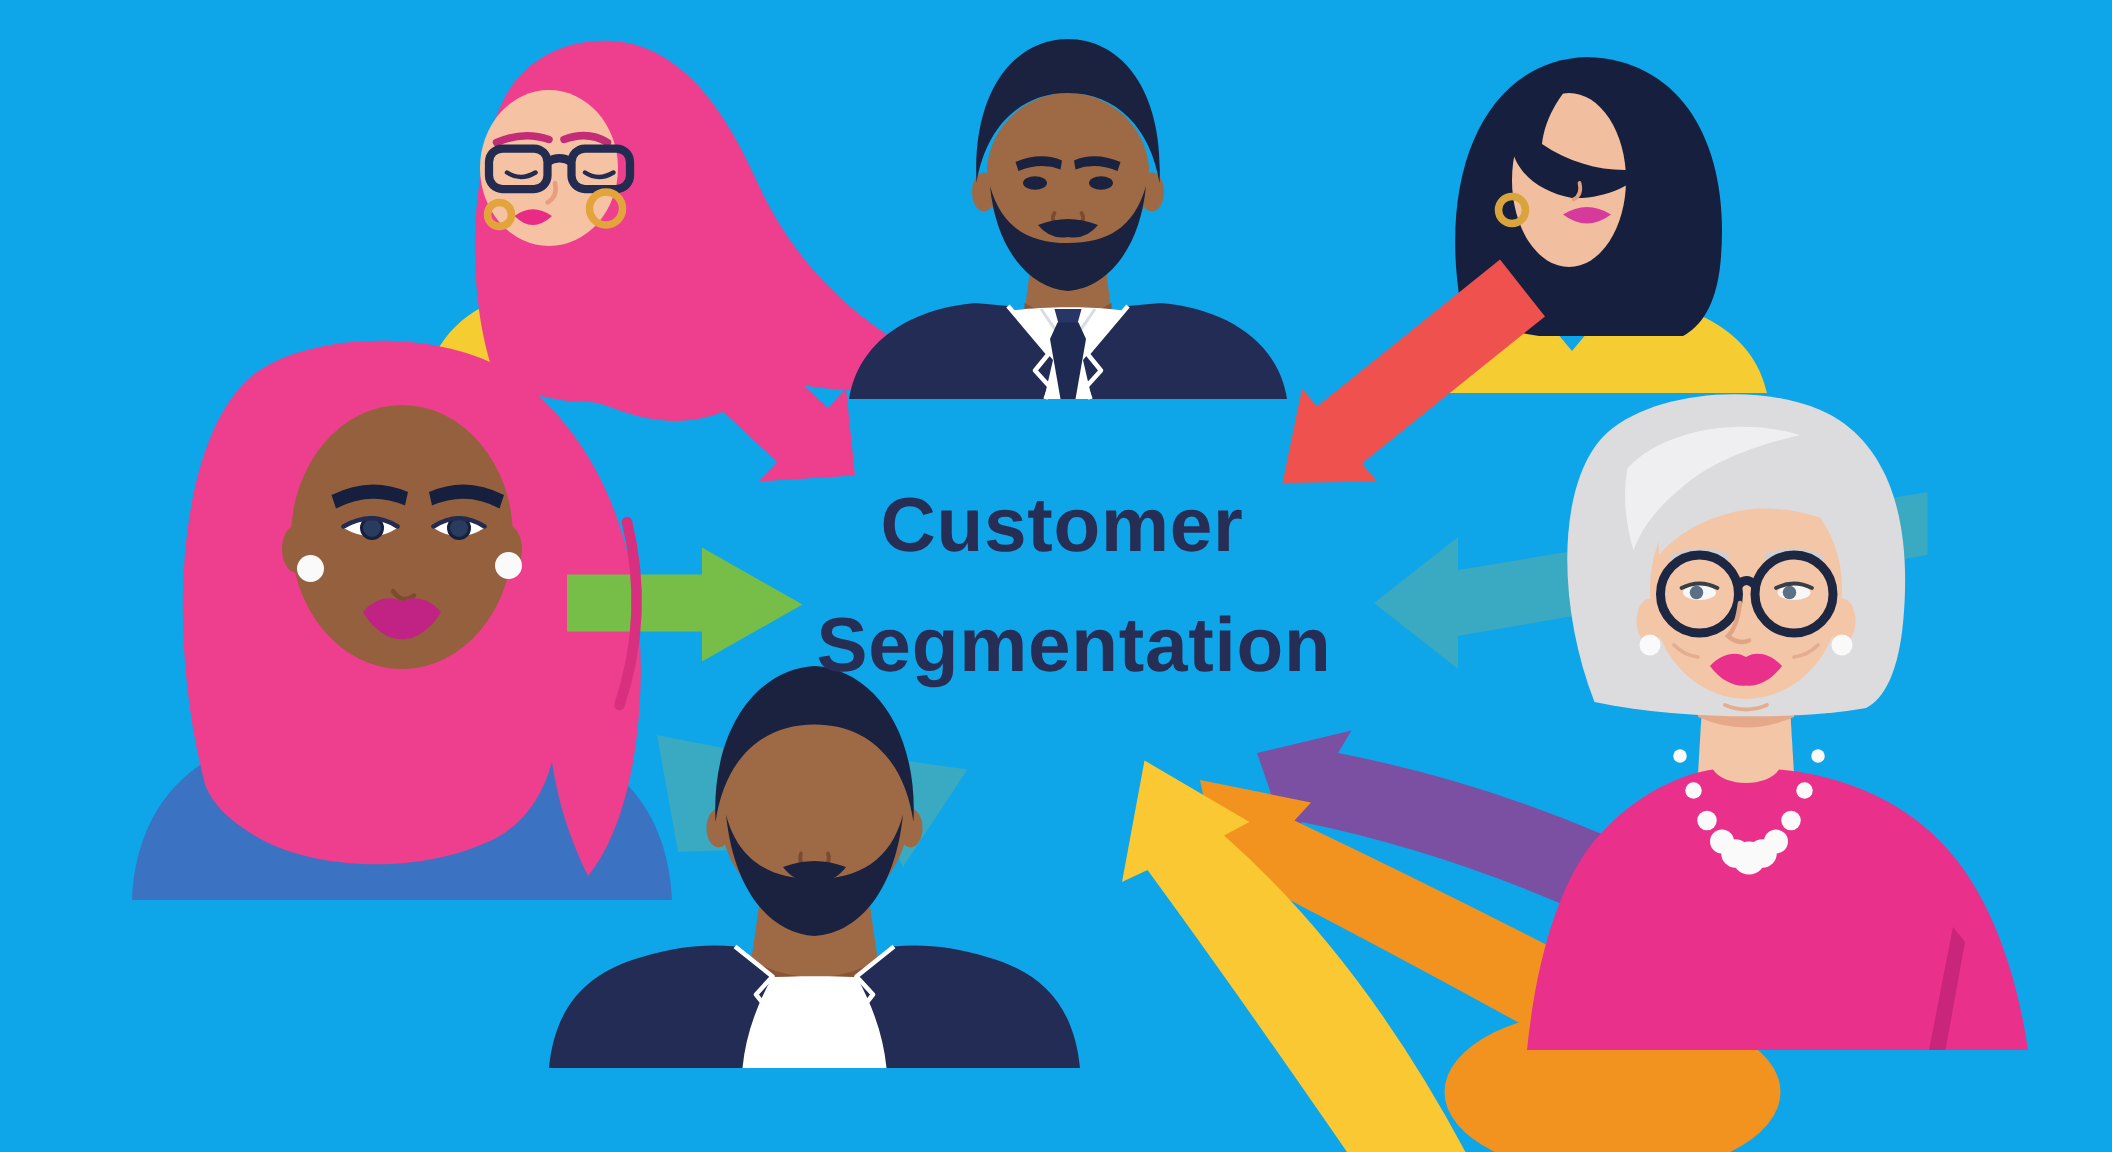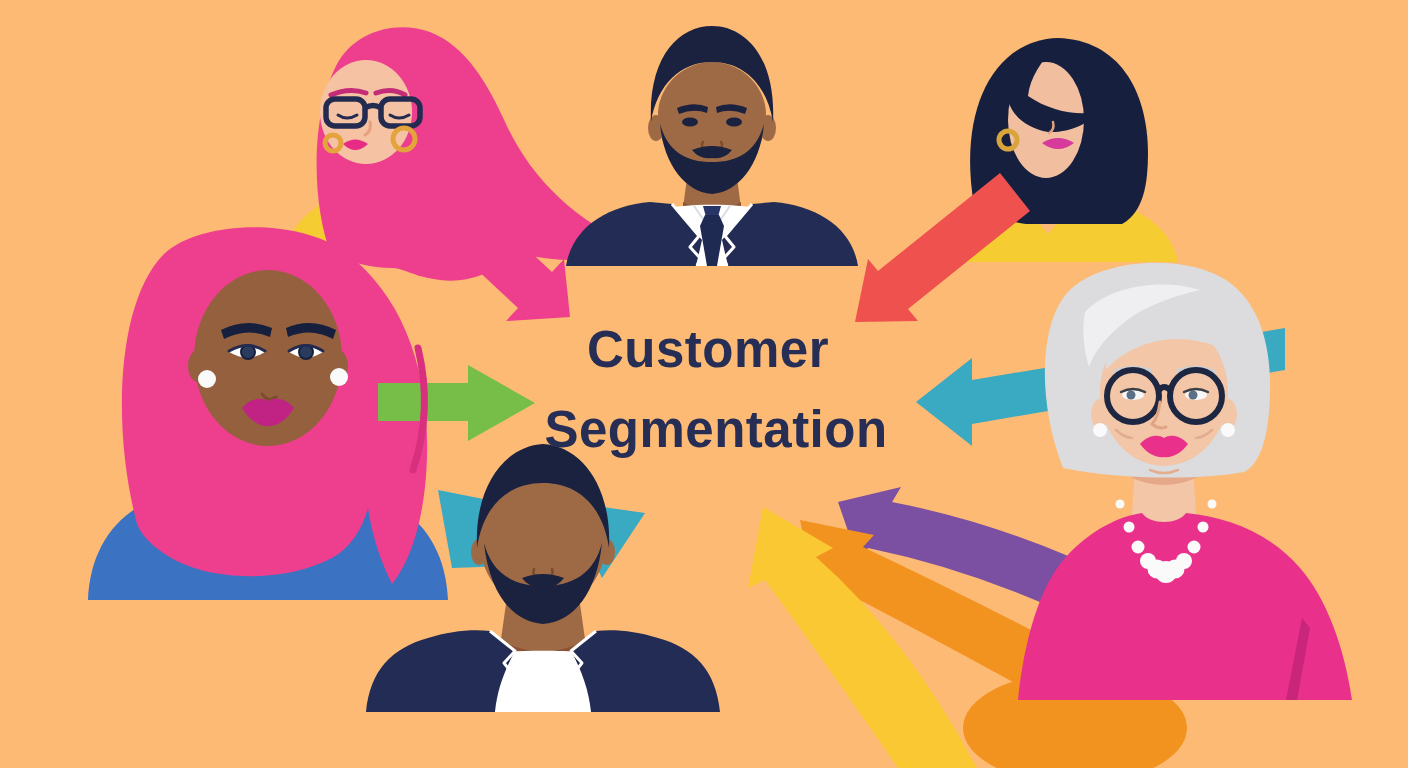--- a/index.html
+++ b/index.html
@@ -1,16 +1,16 @@
 <!DOCTYPE html>
 <html><head>
 <meta charset="utf-8">
 <style>
   html,body{margin:0;padding:0;background:#fff;}
-  .stage{position:relative;width:1408px;height:768px;overflow:hidden;background:#fdba74;font-family:"Liberation Sans",sans-serif;}
+  .stage{position:relative;width:1408px;height:768px;overflow:hidden;background:#0ea5e9;font-family:"Liberation Sans",sans-serif;}
   svg{display:block;}
   .title-text{font-family:"Liberation Sans","DejaVu Sans",sans-serif;font-weight:700;font-size:51px;letter-spacing:0.5px;}
   
   .skin-a{fill:#F5C3A3}.skin-b{fill:#F2BEA0}.skin-c{fill:#F3C6A8}
   .skin-m{fill:#9E6A46}.skin-w{fill:#95603D}
   .skin-shade{fill:#8A5434}.skin-shade2{fill:#E5A98A}
   .navy{fill:#1B2240}.navy2{fill:#16203E}
   .white{fill:#FFFFFF}
   .pearl{fill:#FAFAFA}
   .gold{stroke:#E3A43C;stroke-width:5;fill:none}

